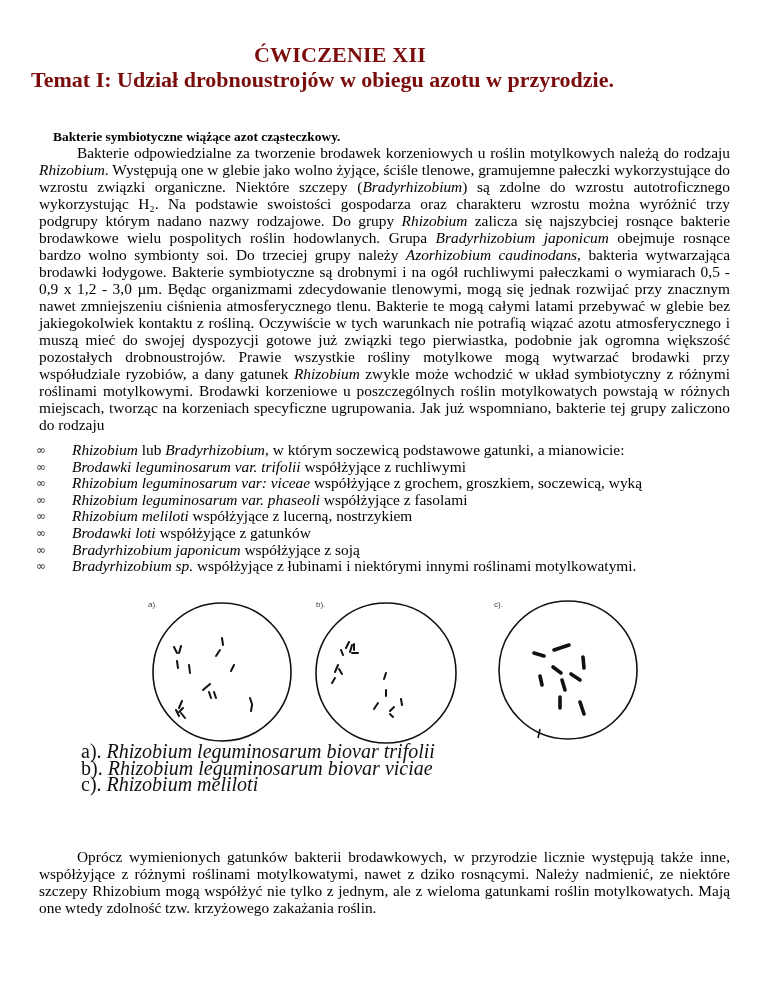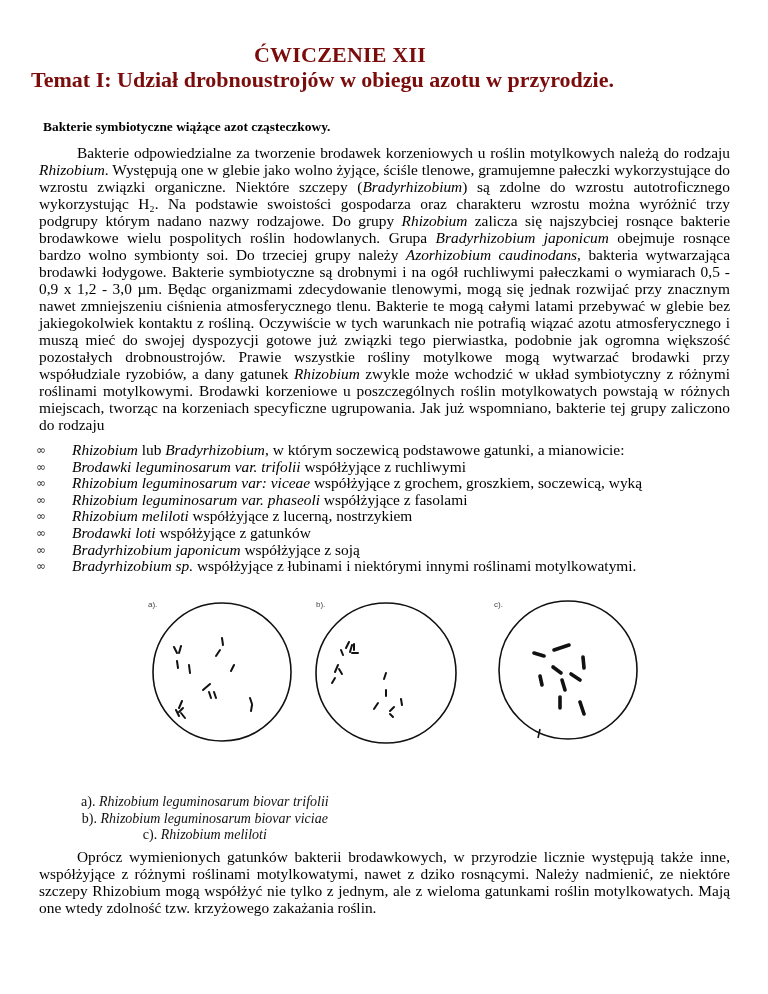--- a/index.html
+++ b/index.html
@@ -3,34 +3,34 @@
 <meta charset="utf-8">
 <style>
   html, body { margin: 0; padding: 0; background: #ffffff; }
   body { width: 768px; height: 994px; position: relative; overflow: hidden;
          font-family: "Liberation Serif", "DejaVu Serif", serif; color: #000; }
   .page { position: absolute; left: 0; top: 0; width: 768px; height: 994px; }
   .title { position: absolute; left: 0; width: 656px; text-align: center; top: 30px;
            font-size: 22px; font-weight: bold; color: #7b0c0c; margin: 12px; letter-spacing: 0.2px; }
   .subtitle { position: absolute; left: 0; width: 645px; text-align: center; top: 67px;
            font-size: 22px; font-weight: bold; color: #7b0c0c; margin: 0; }
-  .section-heading { position: absolute; left: 39px; top: 115px; font-size: 13.4px; font-weight: bold; margin: 4px; }
+  .section-heading { position: absolute; left: 39px; top: 115px; font-size: 13.4px; font-weight: bold; margin: 14px; }
   .para { position: absolute; left: 39px; width: 691px; font-size: 15.4px; line-height: 17px;
           text-align: justify; margin: 0; }
   .para .indent { display: inline-block; width: 38px; }
   .p1 { top: 144px; }
   .p2 { top: 848px; }
   .species-list { position: absolute; left: 0; top: 442px; margin: 0; padding: 0; list-style: none; }
   .species-list li { position: relative; height: 16.6px; font-size: 15.4px; line-height: 16.6px; white-space: nowrap; }
   .species-list .bullet { position: absolute; left: 36px; font-size: 12px; color: #333; font-family: "DejaVu Sans", sans-serif; }
   .species-list .item-text { position: absolute; left: 72px; }
   i { font-style: italic; }
   .figure { position: absolute; left: 130px; top: 595px; width: 520px; height: 170px; }
   .figure svg { width: 520px; height: 170px; display: block; }
-  .captions { position: absolute; left: 81px; top: 794px; font-size: 14px; line-height: 16.6px; margin: 0; padding: 0; list-style: none; color: #111; text-align: center; }
+  .captions { position: absolute; left: 81px; top: 743px; font-size: 20px; line-height: 16.6px; margin: 0; padding: 0; list-style: none; color: #111; }
   .captions li { white-space: nowrap; }
 </style>
 </head>
 <body>
 
 <div class="page">
   <h1 class="title">ĆWICZENIE XII</h1>
   <h2 class="subtitle">Temat I: Udział drobnoustrojów w obiegu azotu w przyrodzie.</h2>
   <p class="section-heading">Bakterie symbiotyczne wiążące azot cząsteczkowy.</p>
 

